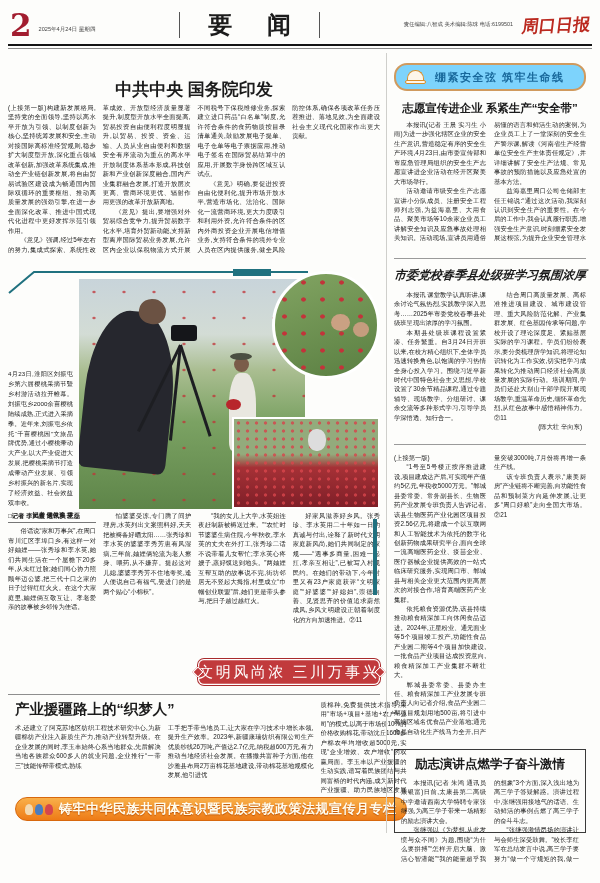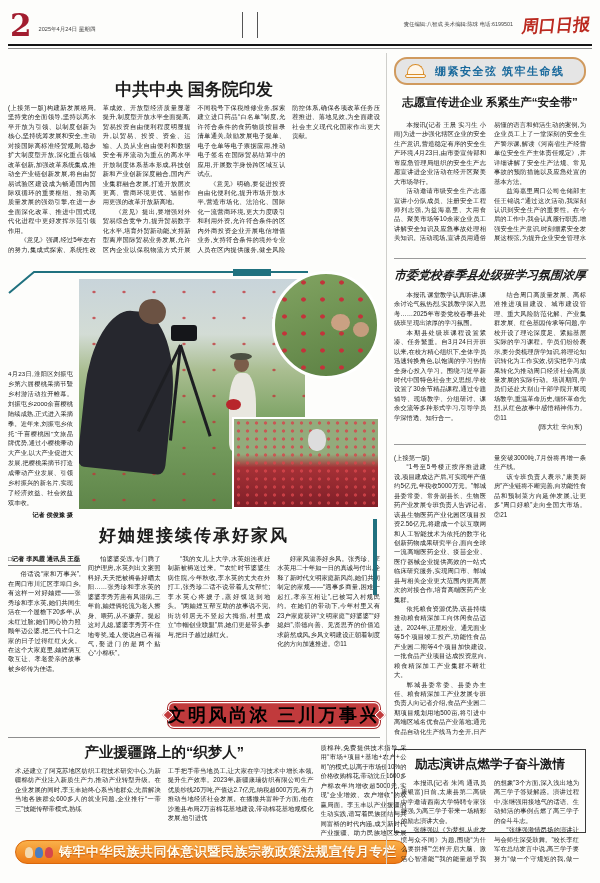--- a/index.html
+++ b/index.html
@@ -71,48 +71,48 @@
   .fgroup{flex:2;display:flex;flex-direction:column;}
   .fgroup-cols{display:flex;gap:7px;height:142px;overflow:hidden;}
   .fgroup-cols .fcol{height:142px;}
   .byline{font-size:6.3px;font-weight:bold;border-bottom:1px solid #777;padding-bottom:2px;margin-bottom:3px;text-indent:0;}
   .civ-box{margin-top:6px;height:26px;position:relative;background:#c13a3c;border-radius:6px;
      display:flex;align-items:center;justify-content:center;
      box-shadow:inset 0 0 0 1.2px #fff,inset 0 0 0 3px #c13a3c,0 0 0 1px #a82a2c;}
   .civ-box::before,.civ-box::after{content:"";position:absolute;top:9px;width:8px;height:8px;background:#c13a3c;
      transform:rotate(45deg);box-shadow:inset 0 0 0 1px #fff;}
   .civ-box::before{left:-4px;} .civ-box::after{right:-4px;}
-  .civ-text{color:#000000;font-size:18px;font-weight:bold;letter-spacing:2.5px;white-space:nowrap;}
+  .civ-text{color:#ffffff;font-size:15px;font-weight:normal;letter-spacing:2.5px;white-space:nowrap;}
   
   .xj{border-top:1px solid #8e8e8e;margin-top:7px;padding-top:5px;height:121px;display:flex;gap:7px;}
   .xj-col1{width:85px;overflow:hidden;}
   .xj-right{flex:1;display:flex;flex-direction:column;}
   .xj-top{display:flex;gap:7px;flex:1;overflow:hidden;}
   .xj-mid{flex:2;display:flex;flex-direction:column;}
-  .xj-hl{text-align:center;font-size:14.5px;font-weight:bold;margin:0 0 4px;white-space:nowrap;}
+  .xj-hl{font-size:14.5px;font-weight:bold;margin:0 0 4px;white-space:nowrap;}
   .xj-midcols{display:flex;gap:7px;flex:1;overflow:hidden;}
   .xj-midcols div{flex:1;overflow:hidden;}
   .xj-col4{width:86px;overflow:hidden;}
   .banner{height:24px;margin-top:3px;border-radius:12px;background:linear-gradient(180deg,#f9b04a,#ee7b16);
      border:1.5px solid #d8680d;display:flex;align-items:center;gap:6px;padding:0 9px;box-sizing:border-box;}
   .banner-figs{display:flex;gap:2px;align-items:flex-end;}
   .figdot{width:8px;height:11px;border-radius:50% 50% 40% 40%;}
   .figdot.a{background:#f3d9b0;} .figdot.b{background:#4a7dc0;} .figdot.c{background:#d6474b;}
   .banner-text{color:#fffdef;font-weight:bold;font-size:13px;letter-spacing:.5px;white-space:nowrap;
      text-shadow:0 1px 1px #c05606;}
   
-  .safety{margin-top:4px;height:24px;border:2px solid #d09a5e;border-radius:13px;display:flex;
-     align-items:center;padding:0 9px;gap:9px;background:#e5e5e5;}
+  .safety{margin-top:10px;height:24px;border:2px solid #d09a5e;border-radius:13px;display:flex;
+     align-items:center;padding:0 9px;gap:9px;background:#7dd3fc;}
   .helmet{width:21px;height:14px;position:relative;flex:none;}
   .helmet::before{content:"";position:absolute;left:2px;top:0;width:15px;height:10px;background:#fef6ea;
      border:1.8px solid #d98e2b;border-bottom:none;border-radius:9px 9px 0 0;}
   .helmet::after{content:"";position:absolute;left:0;bottom:0;width:21px;height:4px;border:1.5px solid #d98e2b;
      border-radius:3px;background:#fef6ea;box-sizing:border-box;}
   .safety-text{font-size:11px;font-weight:bold;color:#19699c;letter-spacing:1.5px;white-space:nowrap;}
-  .vol-hl{text-align:center;font-size:11.5px;font-weight:bold;margin:10px 0 10px;white-space:nowrap;}
+  .vol-hl{text-align:center;font-size:11.5px;font-weight:bold;margin:10px 0 4px;white-space:nowrap;}
   .col2{column-count:2;column-gap:8px;column-fill:auto;overflow:hidden;}
   .vol-body{height:130px;}
   .sep{border-top:1px solid #9a9a9a;margin:8px 0;}
   .party-hl{text-align:center;font-size:12px;font-weight:bold;font-style:italic;transform:skewX(-6deg);
      margin:4px 0 6px;white-space:nowrap;}
   .party-body{height:146px;}
   .attr{text-align:right;text-indent:0;padding-right:4px;}
   .cont-body{height:288px;margin-top:6px;}
   .speech{border:1.2px solid #3a3a3a;padding:5px 6px;margin-top:8px;height:84px;box-sizing:border-box;}
   .speech-hl{text-align:center;font-size:12.5px;font-weight:bold;margin:1px 0 5px;white-space:nowrap;}
@@ -123,20 +123,21 @@
 
 <div class="page">
 
   <div class="masthead">
     <div class="mh-left">
       <span class="pagenum">2</span>
       <span class="date">2025年4月24日 星期四</span>
     </div>
     <div class="section-title">
       <span class="vbar"></span>
+      <h1>要 闻</h1>
       <span class="vbar"></span>
     </div>
     <div class="mh-right">
       <span class="editors">责任编辑:八智成  美术编辑:陈珠  电话:6199501</span>
       <span class="logo">周口日报</span>
     </div>
   </div>
   <div class="rules"></div>
 
   <div class="content">
@@ -183,21 +184,20 @@
           </div>
           <div class="photo-small">
             <div class="sdots"></div>
             <div class="picker"></div>
           </div>
         </div>
         <div class="accent-v"></div>
       </figure>
 
       <article>
-        <h2 class="family-hl">好妯娌接续传承好家风</h2>
         <div class="family-cols">
           <div class="fcol">
             <p class="byline">□记者 李凤霞 通讯员 王磊</p>
             <p>俗话说“家和万事兴”,在周口市川汇区李埠口乡,有这样一对好妯娌——张秀珍和李水英,她们共同生活在一个屋檐下20多年,从未红过脸;她们同心协力照顾年迈公婆,把三代十口之家的日子过得红红火火。在这个大家庭里,妯娌俩互敬互让、孝老爱亲的故事被乡邻传为佳话。</p>
           </div>
           <div class="fcol">
             <p>怕婆婆受冻,专门腾了间护理房,水英列出文案照料好,天天把被褥备好晒太阳……张秀珍和李水英的婆婆李秀芳患有风湿病,三年前,妯娌俩轮流为老人擦身、喂药,从不嫌弃。提起这对儿媳,婆婆李秀芳不住地夸奖,逢人便说自己有福气,娶进门的是两个贴心“小棉袄”。</p>
           </div>
           <div class="fgroup">
             <div class="fgroup-cols">

